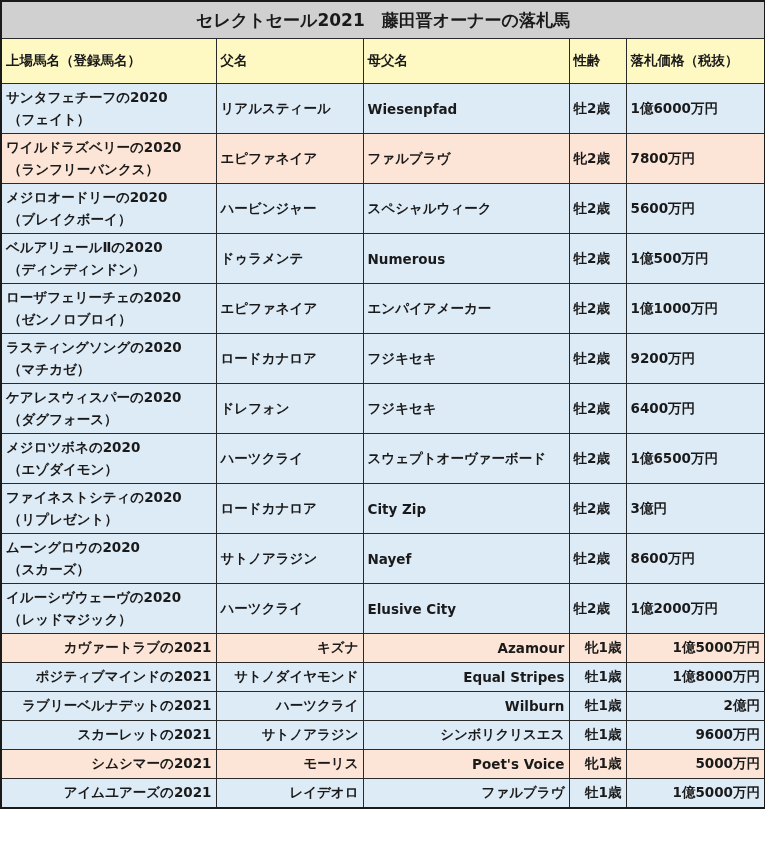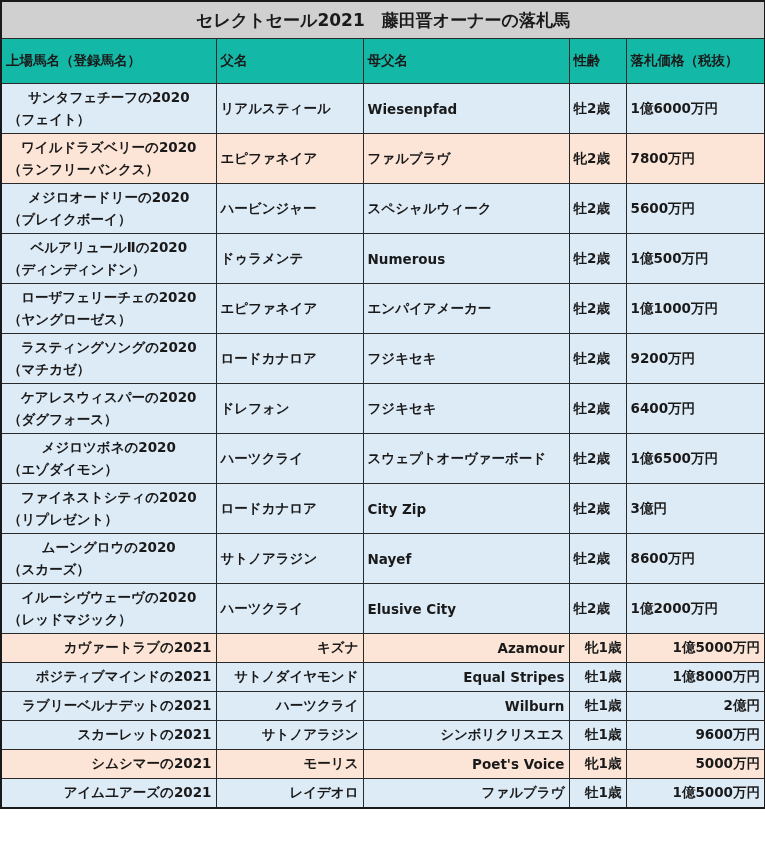--- a/index.html
+++ b/index.html
@@ -22,29 +22,29 @@
     overflow: hidden;
   }
   .title-cell {
     background: #d0d0d0;
     text-align: center !important;
     font-size: 17px !important;
     height: 36px;
     margin-top: 8px;
   }
   .header-row th {
-    background: #14b8a6;
+    background: #fef9c3;
     font-size: 15px;
     height: 44px;
   }
   tr.tall td { height: 49px; }
   tr.short td { height: 28px; text-align: right; }
   tr.colt td { background: #ddebf7; }
   tr.filly td { background: #fce4d6; }
-  .name-line1 { display: block; line-height: 23px; text-align: center; }
+  .name-line1 { display: block; line-height: 23px; }
   .name-line2 { display: block; line-height: 23px; padding-left: 2px; font-family: Liberation Mono, monospace; }
 </style>
 </head>
 <body>
 
 <table class="sale">
   <colgroup>
     <col style="width:215px">
     <col style="width:147px">
     <col style="width:206px">
@@ -101,21 +101,21 @@
           <span class="name-line2">（ディンディンドン）</span>
         </td>
       <td>ドゥラメンテ</td>
       <td>Numerous</td>
       <td>牡2歳</td>
       <td>1億500万円</td>
     </tr>
     <tr class="tall colt">
       <td>
           <span class="name-line1">ローザフェリーチェの2020</span>
-          <span class="name-line2">（ヤングローゼス）</span>
+          <span class="name-line2">（ゼンノロブロイ）</span>
         </td>
       <td>エピファネイア</td>
       <td>エンパイアメーカー</td>
       <td>牡2歳</td>
       <td>1億1000万円</td>
     </tr>
     <tr class="tall colt">
       <td>
           <span class="name-line1">ラスティングソングの2020</span>
           <span class="name-line2">（マチカゼ）</span>

